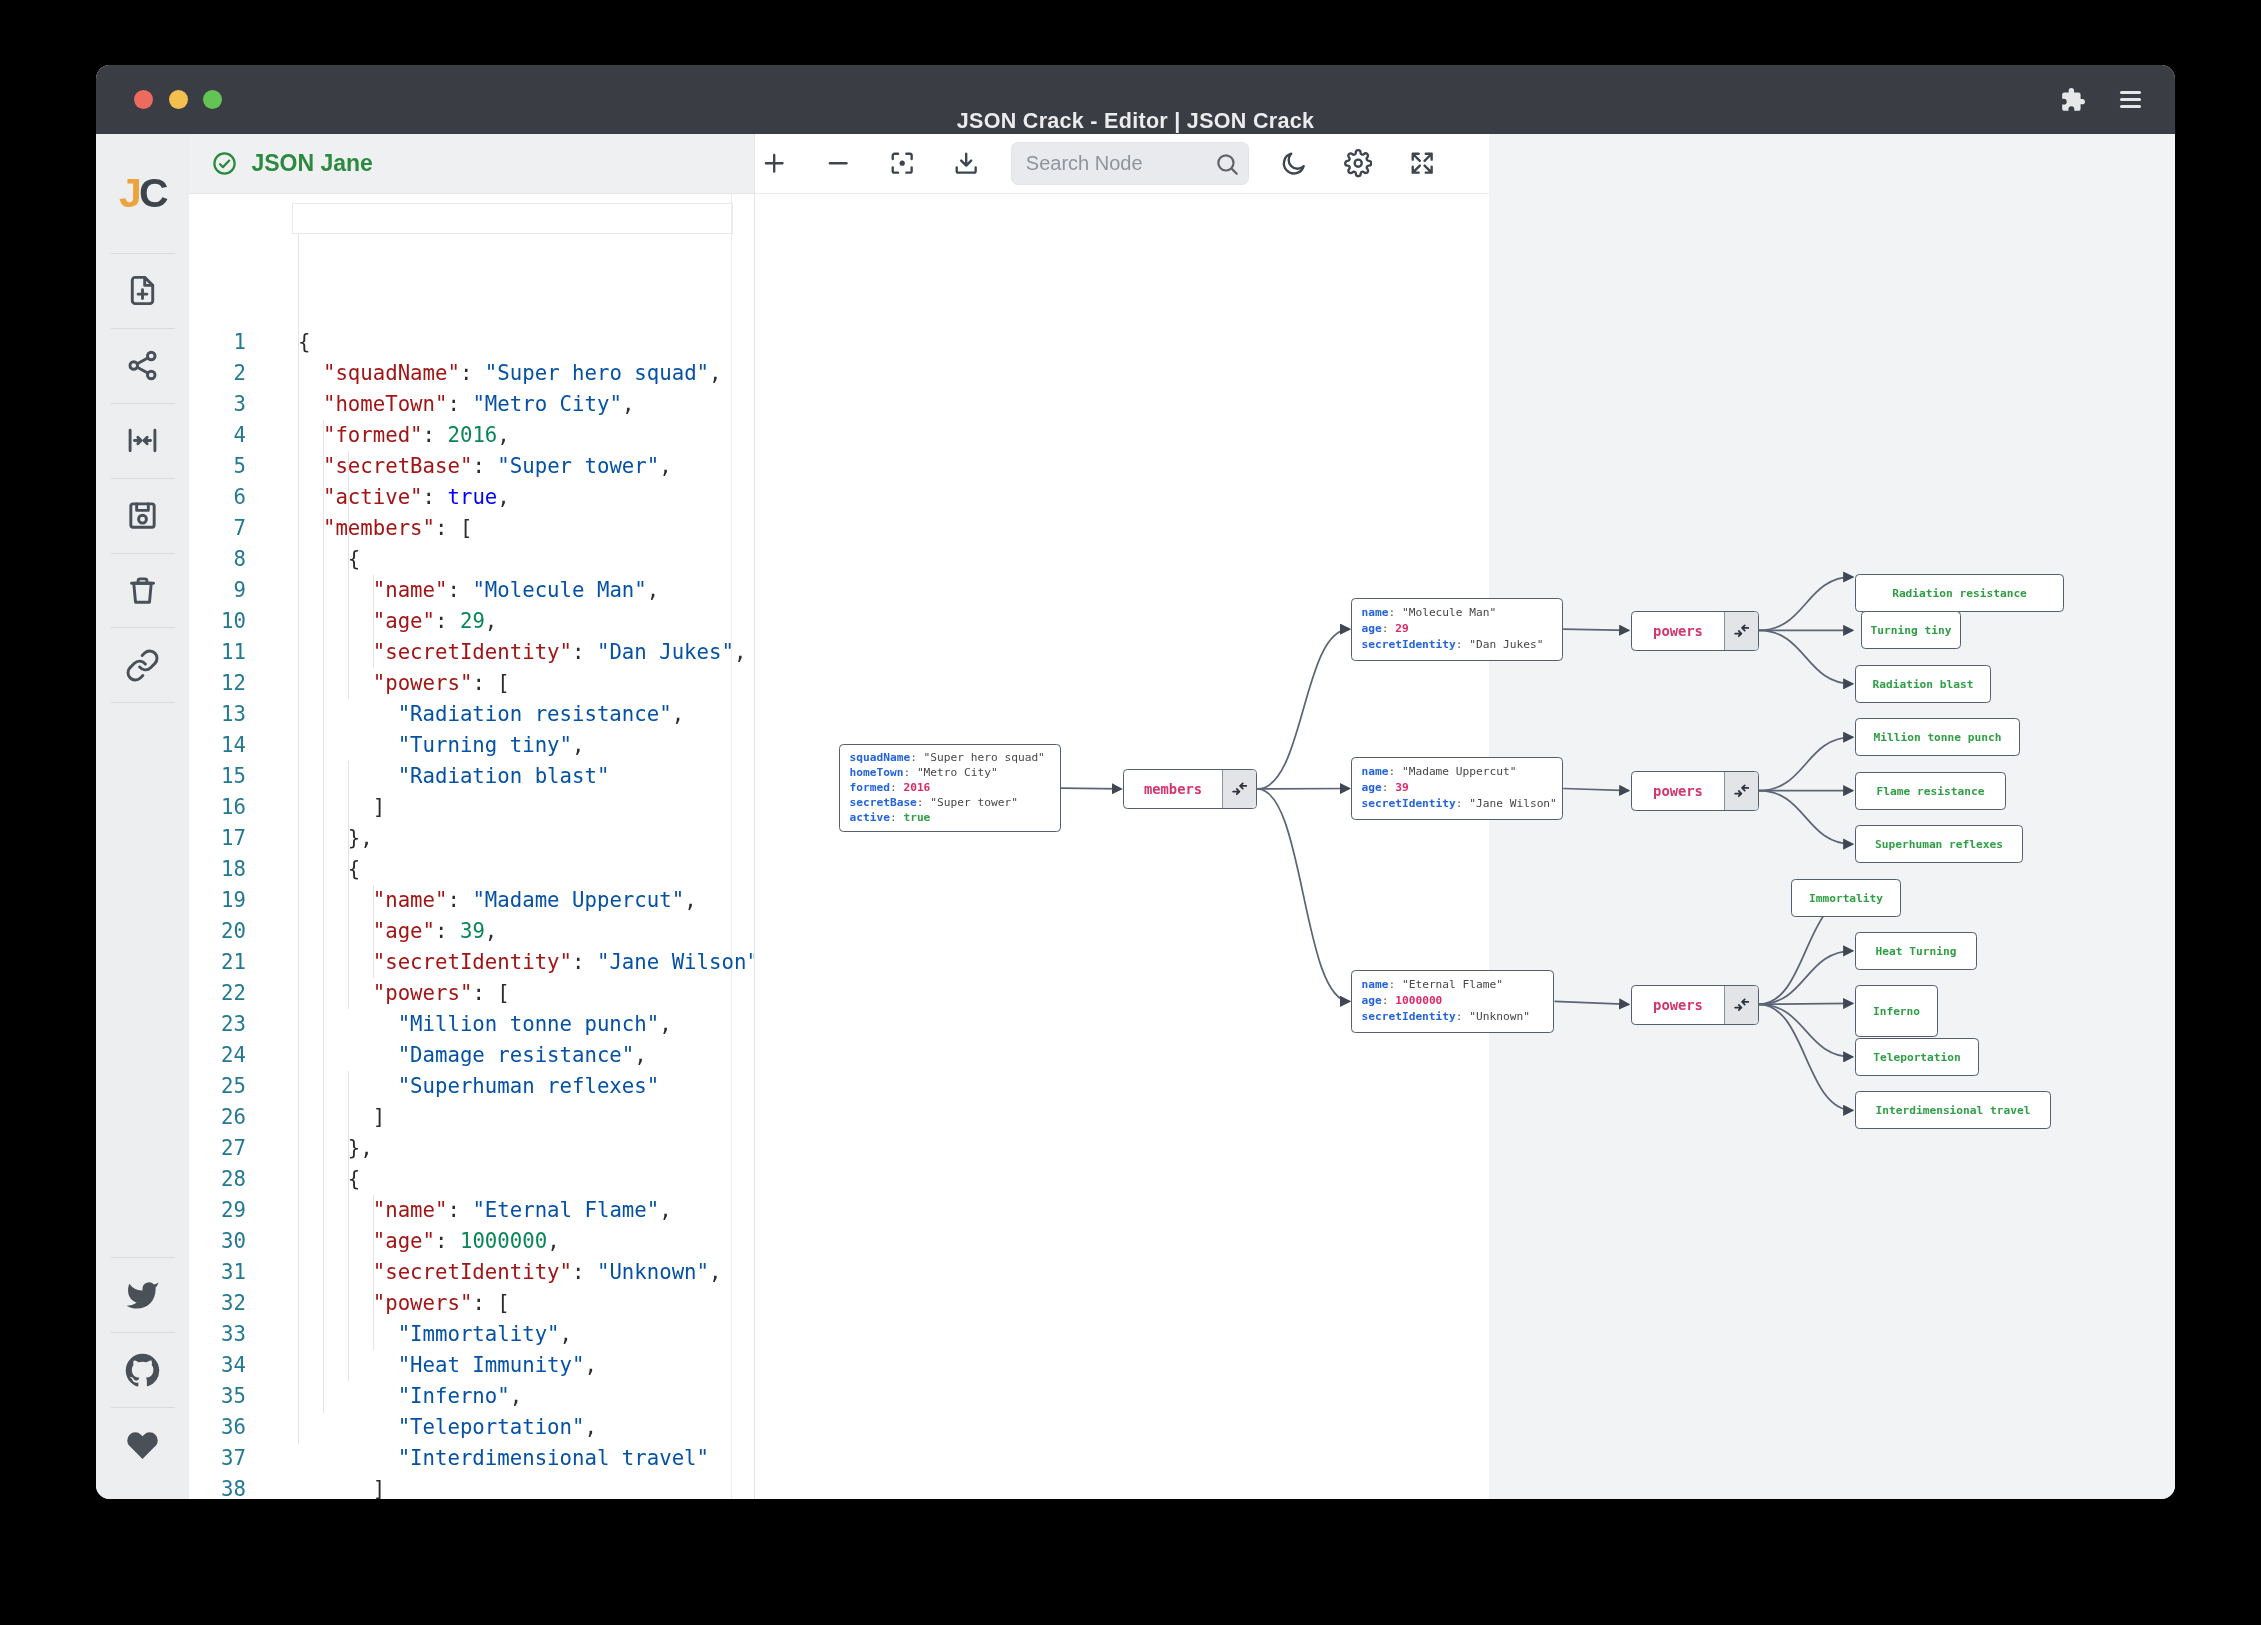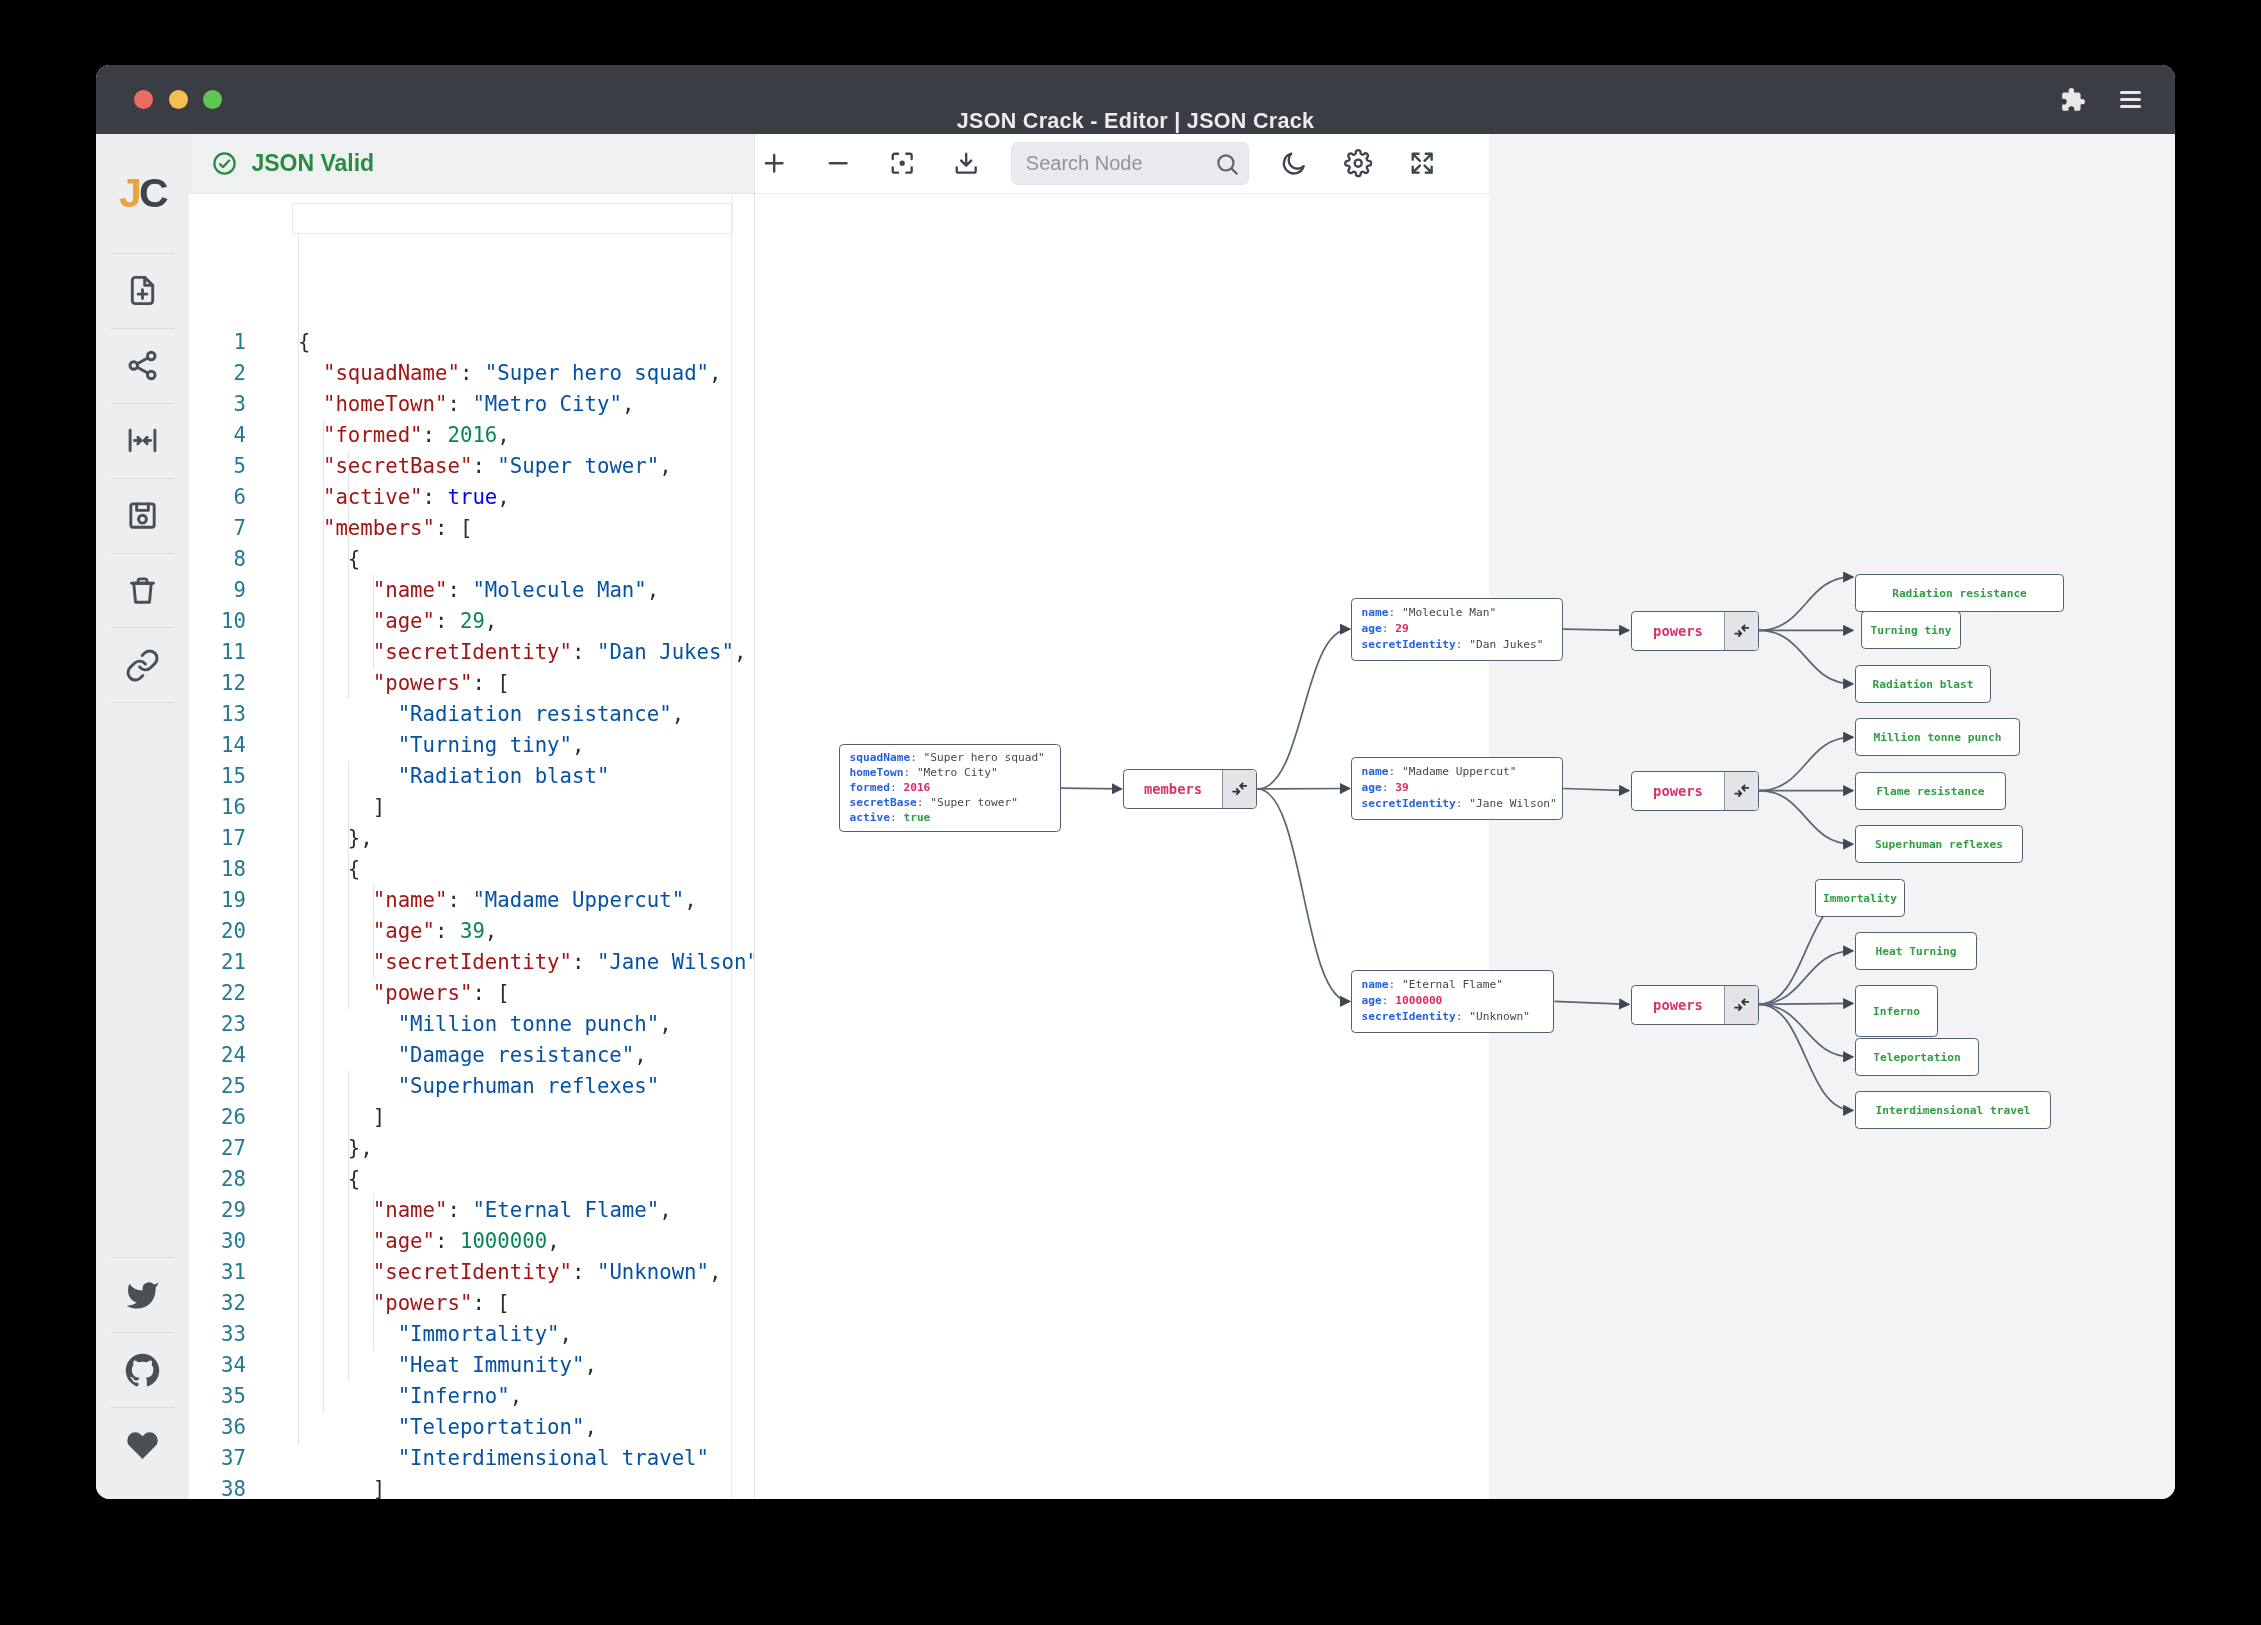--- a/index.html
+++ b/index.html
@@ -195,21 +195,21 @@
           </svg>
         </button>
       </nav>
 
     <div class="editor-col">
       <div class="validbar">
         <svg viewBox="0 0 24 24" fill="none" stroke="currentColor" stroke-width="2" stroke-linecap="round" stroke-linejoin="round">
             <circle cx="12" cy="12" r="9"></circle>
             <path d="M8 12.6l2.6 2.6L16.2 9.4"></path>
           </svg>
-        <span class="valid-label">JSON Valid</span>
+        <span class="valid-label">JSON Jane</span>
       </div>
       <div class="editor" id="editor">
         <div class="curline"></div>
         <div class="scrolltrack"></div>
       <div class="guide" style="left: 109px; top: 40px; height: 1210px;"></div><div class="guide" style="left: 134px; top: 226px; height: 993px;"></div><div class="guide" style="left: 159px; top: 257px; height: 248px;"></div><div class="guide" style="left: 159px; top: 567px; height: 248px;"></div><div class="guide" style="left: 159px; top: 877px; height: 310px;"></div><div class="guide" style="left: 184px; top: 381px; height: 93px;"></div><div class="guide" style="left: 184px; top: 691px; height: 93px;"></div><div class="guide" style="left: 184px; top: 1001px; height: 155px;"></div><div class="line"><span class="ln">1</span><span class="lc"><span class="tk-p">{</span></span></div><div class="line"><span class="ln">2</span><span class="lc"><span>  </span><span class="tk-k">"squadName"</span><span class="tk-p">: </span><span class="tk-s">"Super hero squad"</span><span class="tk-p">,</span></span></div><div class="line"><span class="ln">3</span><span class="lc"><span>  </span><span class="tk-k">"homeTown"</span><span class="tk-p">: </span><span class="tk-s">"Metro City"</span><span class="tk-p">,</span></span></div><div class="line"><span class="ln">4</span><span class="lc"><span>  </span><span class="tk-k">"formed"</span><span class="tk-p">: </span><span class="tk-n">2016</span><span class="tk-p">,</span></span></div><div class="line"><span class="ln">5</span><span class="lc"><span>  </span><span class="tk-k">"secretBase"</span><span class="tk-p">: </span><span class="tk-s">"Super tower"</span><span class="tk-p">,</span></span></div><div class="line"><span class="ln">6</span><span class="lc"><span>  </span><span class="tk-k">"active"</span><span class="tk-p">: </span><span class="tk-b">true</span><span class="tk-p">,</span></span></div><div class="line"><span class="ln">7</span><span class="lc"><span>  </span><span class="tk-k">"members"</span><span class="tk-p">: [</span></span></div><div class="line"><span class="ln">8</span><span class="lc"><span>    </span><span class="tk-p">{</span></span></div><div class="line"><span class="ln">9</span><span class="lc"><span>      </span><span class="tk-k">"name"</span><span class="tk-p">: </span><span class="tk-s">"Molecule Man"</span><span class="tk-p">,</span></span></div><div class="line"><span class="ln">10</span><span class="lc"><span>      </span><span class="tk-k">"age"</span><span class="tk-p">: </span><span class="tk-n">29</span><span class="tk-p">,</span></span></div><div class="line"><span class="ln">11</span><span class="lc"><span>      </span><span class="tk-k">"secretIdentity"</span><span class="tk-p">: </span><span class="tk-s">"Dan Jukes"</span><span class="tk-p">,</span></span></div><div class="line"><span class="ln">12</span><span class="lc"><span>      </span><span class="tk-k">"powers"</span><span class="tk-p">: [</span></span></div><div class="line"><span class="ln">13</span><span class="lc"><span>        </span><span class="tk-s">"Radiation resistance"</span><span class="tk-p">,</span></span></div><div class="line"><span class="ln">14</span><span class="lc"><span>        </span><span class="tk-s">"Turning tiny"</span><span class="tk-p">,</span></span></div><div class="line"><span class="ln">15</span><span class="lc"><span>        </span><span class="tk-s">"Radiation blast"</span></span></div><div class="line"><span class="ln">16</span><span class="lc"><span>      </span><span class="tk-p">]</span></span></div><div class="line"><span class="ln">17</span><span class="lc"><span>    </span><span class="tk-p">},</span></span></div><div class="line"><span class="ln">18</span><span class="lc"><span>    </span><span class="tk-p">{</span></span></div><div class="line"><span class="ln">19</span><span class="lc"><span>      </span><span class="tk-k">"name"</span><span class="tk-p">: </span><span class="tk-s">"Madame Uppercut"</span><span class="tk-p">,</span></span></div><div class="line"><span class="ln">20</span><span class="lc"><span>      </span><span class="tk-k">"age"</span><span class="tk-p">: </span><span class="tk-n">39</span><span class="tk-p">,</span></span></div><div class="line"><span class="ln">21</span><span class="lc"><span>      </span><span class="tk-k">"secretIdentity"</span><span class="tk-p">: </span><span class="tk-s">"Jane Wilson"</span></span></div><div class="line"><span class="ln">22</span><span class="lc"><span>      </span><span class="tk-k">"powers"</span><span class="tk-p">: [</span></span></div><div class="line"><span class="ln">23</span><span class="lc"><span>        </span><span class="tk-s">"Million tonne punch"</span><span class="tk-p">,</span></span></div><div class="line"><span class="ln">24</span><span class="lc"><span>        </span><span class="tk-s">"Damage resistance"</span><span class="tk-p">,</span></span></div><div class="line"><span class="ln">25</span><span class="lc"><span>        </span><span class="tk-s">"Superhuman reflexes"</span></span></div><div class="line"><span class="ln">26</span><span class="lc"><span>      </span><span class="tk-p">]</span></span></div><div class="line"><span class="ln">27</span><span class="lc"><span>    </span><span class="tk-p">},</span></span></div><div class="line"><span class="ln">28</span><span class="lc"><span>    </span><span class="tk-p">{</span></span></div><div class="line"><span class="ln">29</span><span class="lc"><span>      </span><span class="tk-k">"name"</span><span class="tk-p">: </span><span class="tk-s">"Eternal Flame"</span><span class="tk-p">,</span></span></div><div class="line"><span class="ln">30</span><span class="lc"><span>      </span><span class="tk-k">"age"</span><span class="tk-p">: </span><span class="tk-n">1000000</span><span class="tk-p">,</span></span></div><div class="line"><span class="ln">31</span><span class="lc"><span>      </span><span class="tk-k">"secretIdentity"</span><span class="tk-p">: </span><span class="tk-s">"Unknown"</span><span class="tk-p">,</span></span></div><div class="line"><span class="ln">32</span><span class="lc"><span>      </span><span class="tk-k">"powers"</span><span class="tk-p">: [</span></span></div><div class="line"><span class="ln">33</span><span class="lc"><span>        </span><span class="tk-s">"Immortality"</span><span class="tk-p">,</span></span></div><div class="line"><span class="ln">34</span><span class="lc"><span>        </span><span class="tk-s">"Heat Immunity"</span><span class="tk-p">,</span></span></div><div class="line"><span class="ln">35</span><span class="lc"><span>        </span><span class="tk-s">"Inferno"</span><span class="tk-p">,</span></span></div><div class="line"><span class="ln">36</span><span class="lc"><span>        </span><span class="tk-s">"Teleportation"</span><span class="tk-p">,</span></span></div><div class="line"><span class="ln">37</span><span class="lc"><span>        </span><span class="tk-s">"Interdimensional travel"</span></span></div><div class="line"><span class="ln">38</span><span class="lc"><span>      </span><span class="tk-p">]</span></span></div></div>
     </div>
 
     <div class="graph-panel">
       <div class="graph-toolbar" id="graph-toolbar">
           <button class="gt-btn">
@@ -341,21 +341,21 @@
                 <path d="M13 4.5H7.5M9.7 2.2L7.3 4.5l2.4 2.3"></path>
               </svg>
             </div>
           </div>
           <div class="gnode leaf" style="left: 1100px; top: 440px; width: 209px; height: 38px; text-align: right;">Radiation resistance</div>
           <div class="gnode leaf" style="left: 1100px; top: 477px; width: 100px; height: 38px; margin-left: 6px;">Turning tiny</div>
           <div class="gnode leaf" style="left: 1100px; top: 531px; width: 136px; height: 38px;">Radiation blast</div>
           <div class="gnode leaf" style="left: 1100px; top: 584px; width: 165px; height: 38px;">Million tonne punch</div>
           <div class="gnode leaf" style="left: 1100px; top: 638px; width: 151px; height: 38px;">Flame resistance</div>
           <div class="gnode leaf" style="left: 1100px; top: 691px; width: 168px; height: 38px;">Superhuman reflexes</div>
-          <div class="gnode leaf" style="left: 1060px; top: 745px; width: 90px; height: 38px;">Immortality</div>
+          <div class="gnode leaf" style="left: 1036px; top: 745px; width: 110px; height: 38px;">Immortality</div>
           <div class="gnode leaf" style="left: 1100px; top: 798px; width: 122px; height: 38px;">Heat Turning</div>
           <div class="gnode leaf" style="left: 1100px; top: 851px; width: 83px; height: 52px;">Inferno</div>
           <div class="gnode leaf" style="left: 1100px; top: 904px; width: 124px; height: 38px;">Teleportation</div>
           <div class="gnode leaf" style="left: 1100px; top: 957px; width: 196px; height: 38px;">Interdimensional travel</div>
         </div>
     </div>
   </div>
 </div>
 
 

